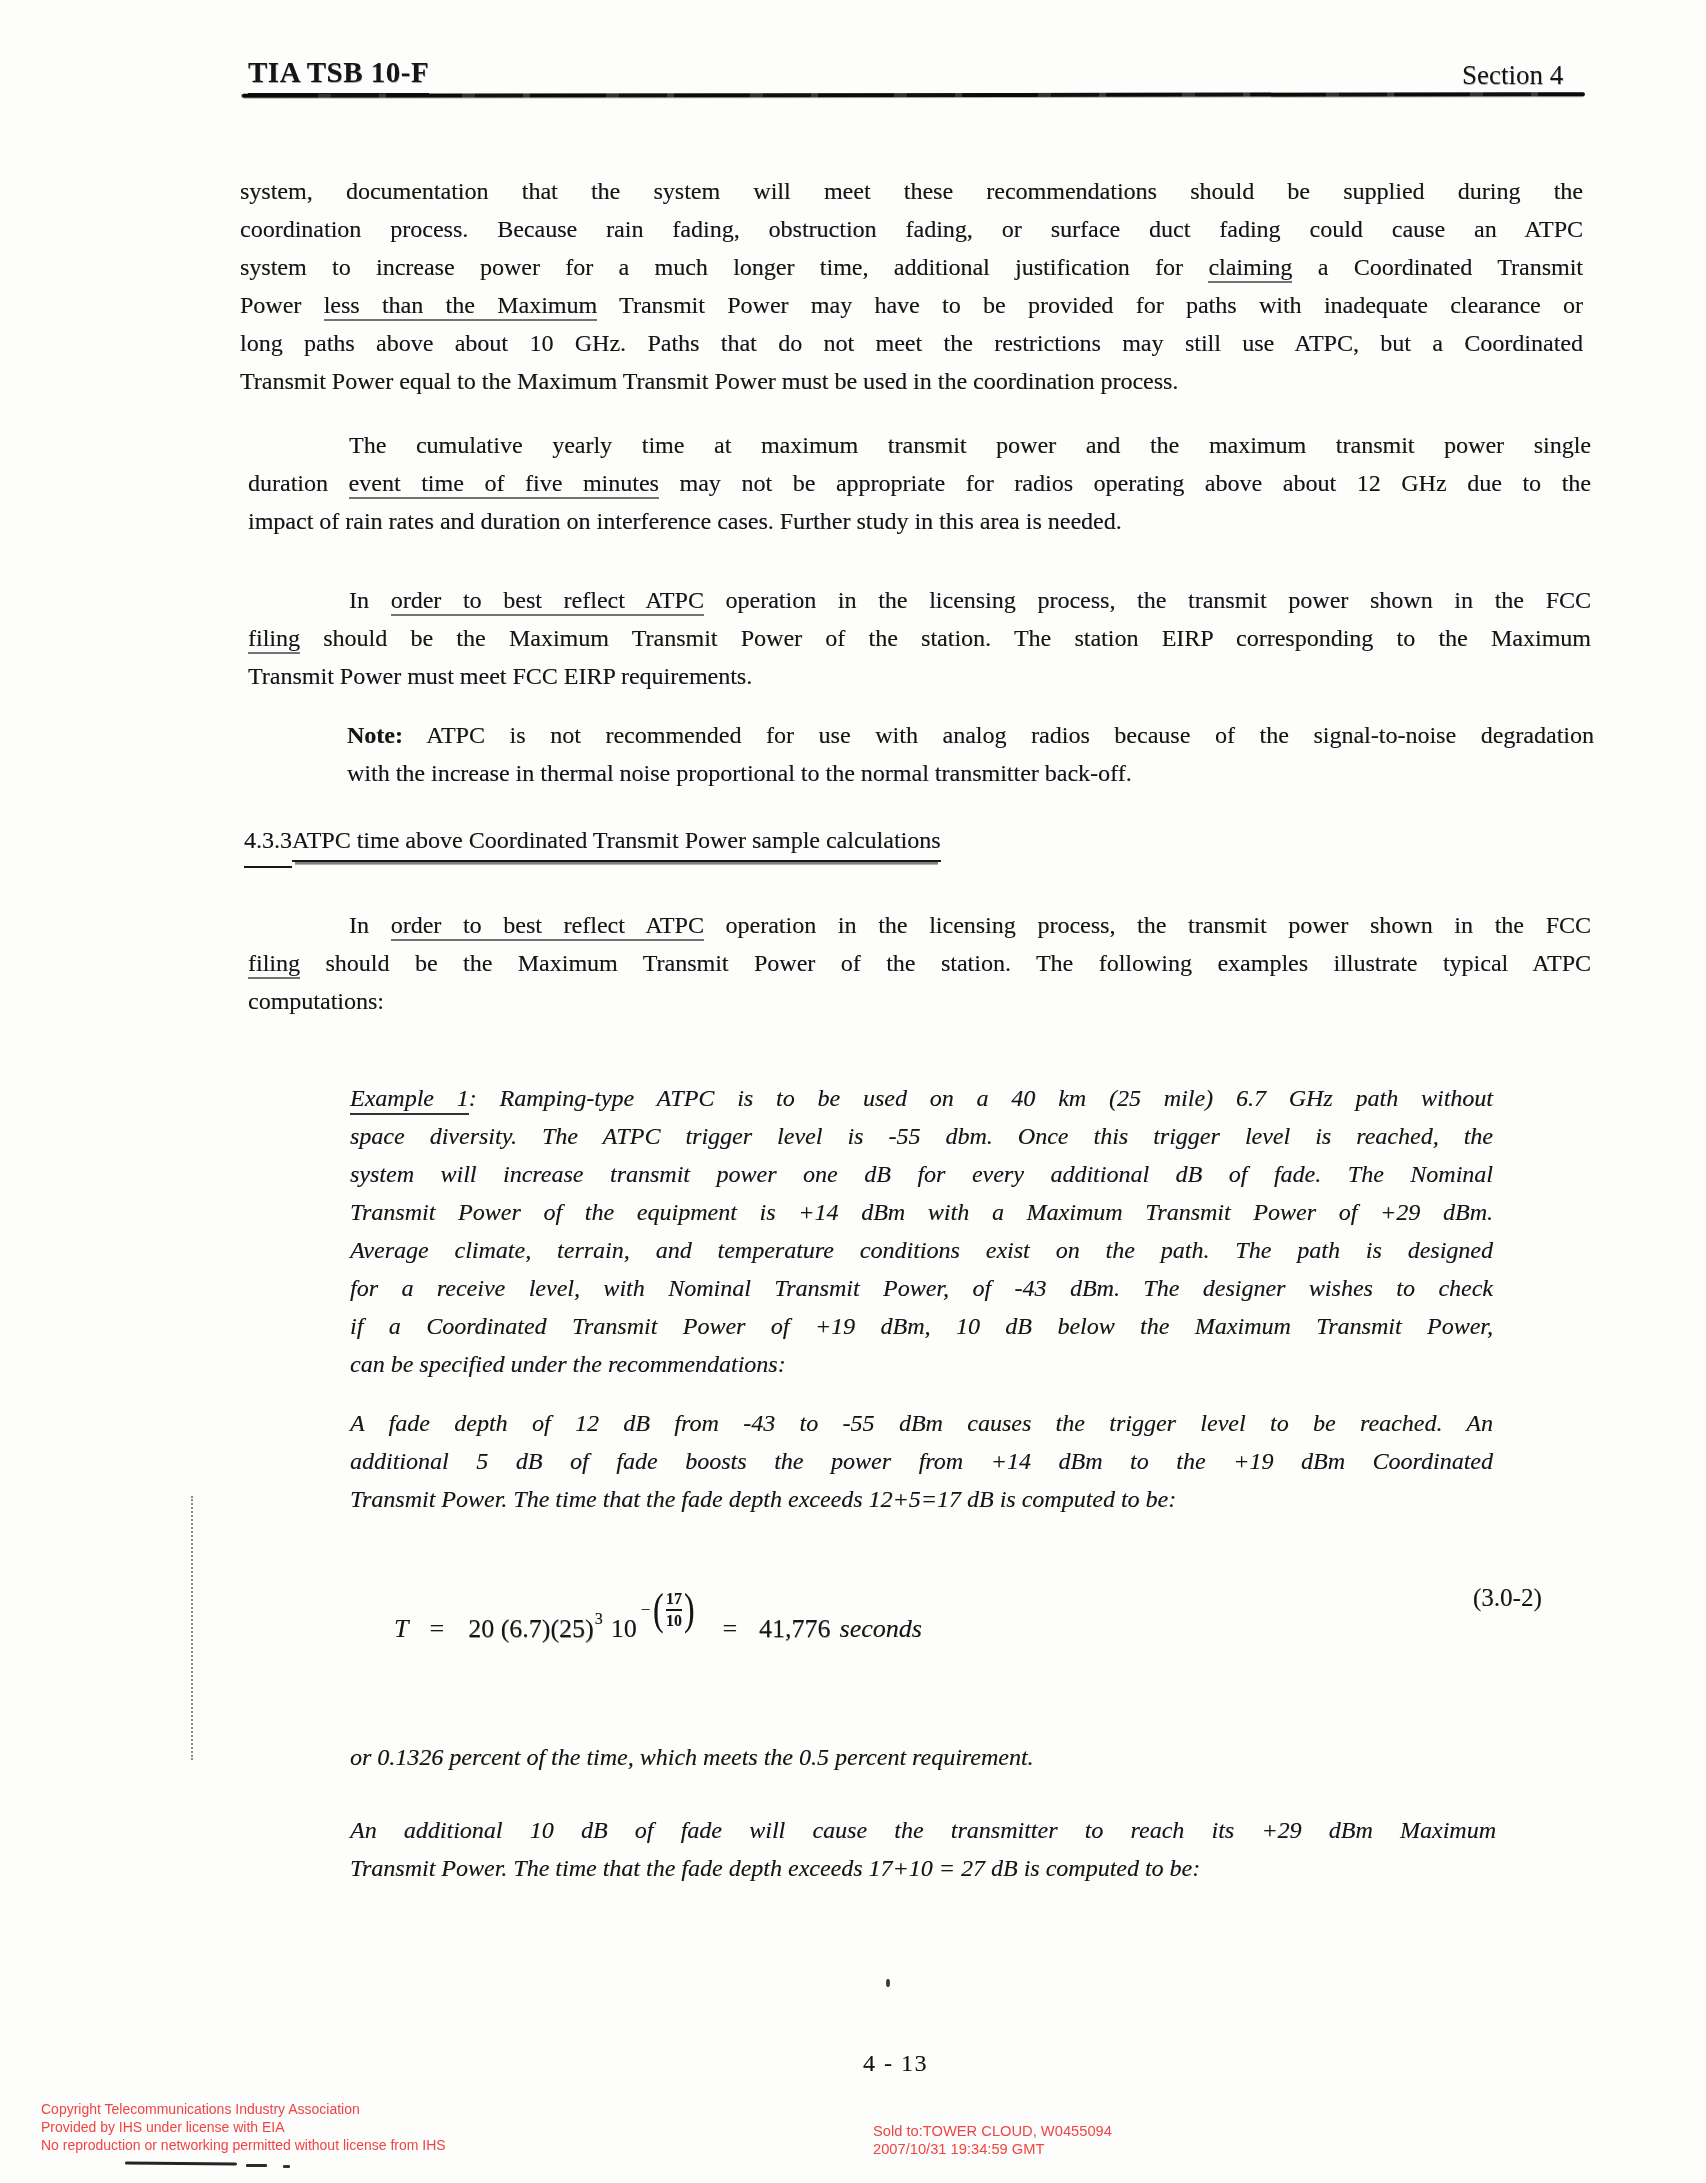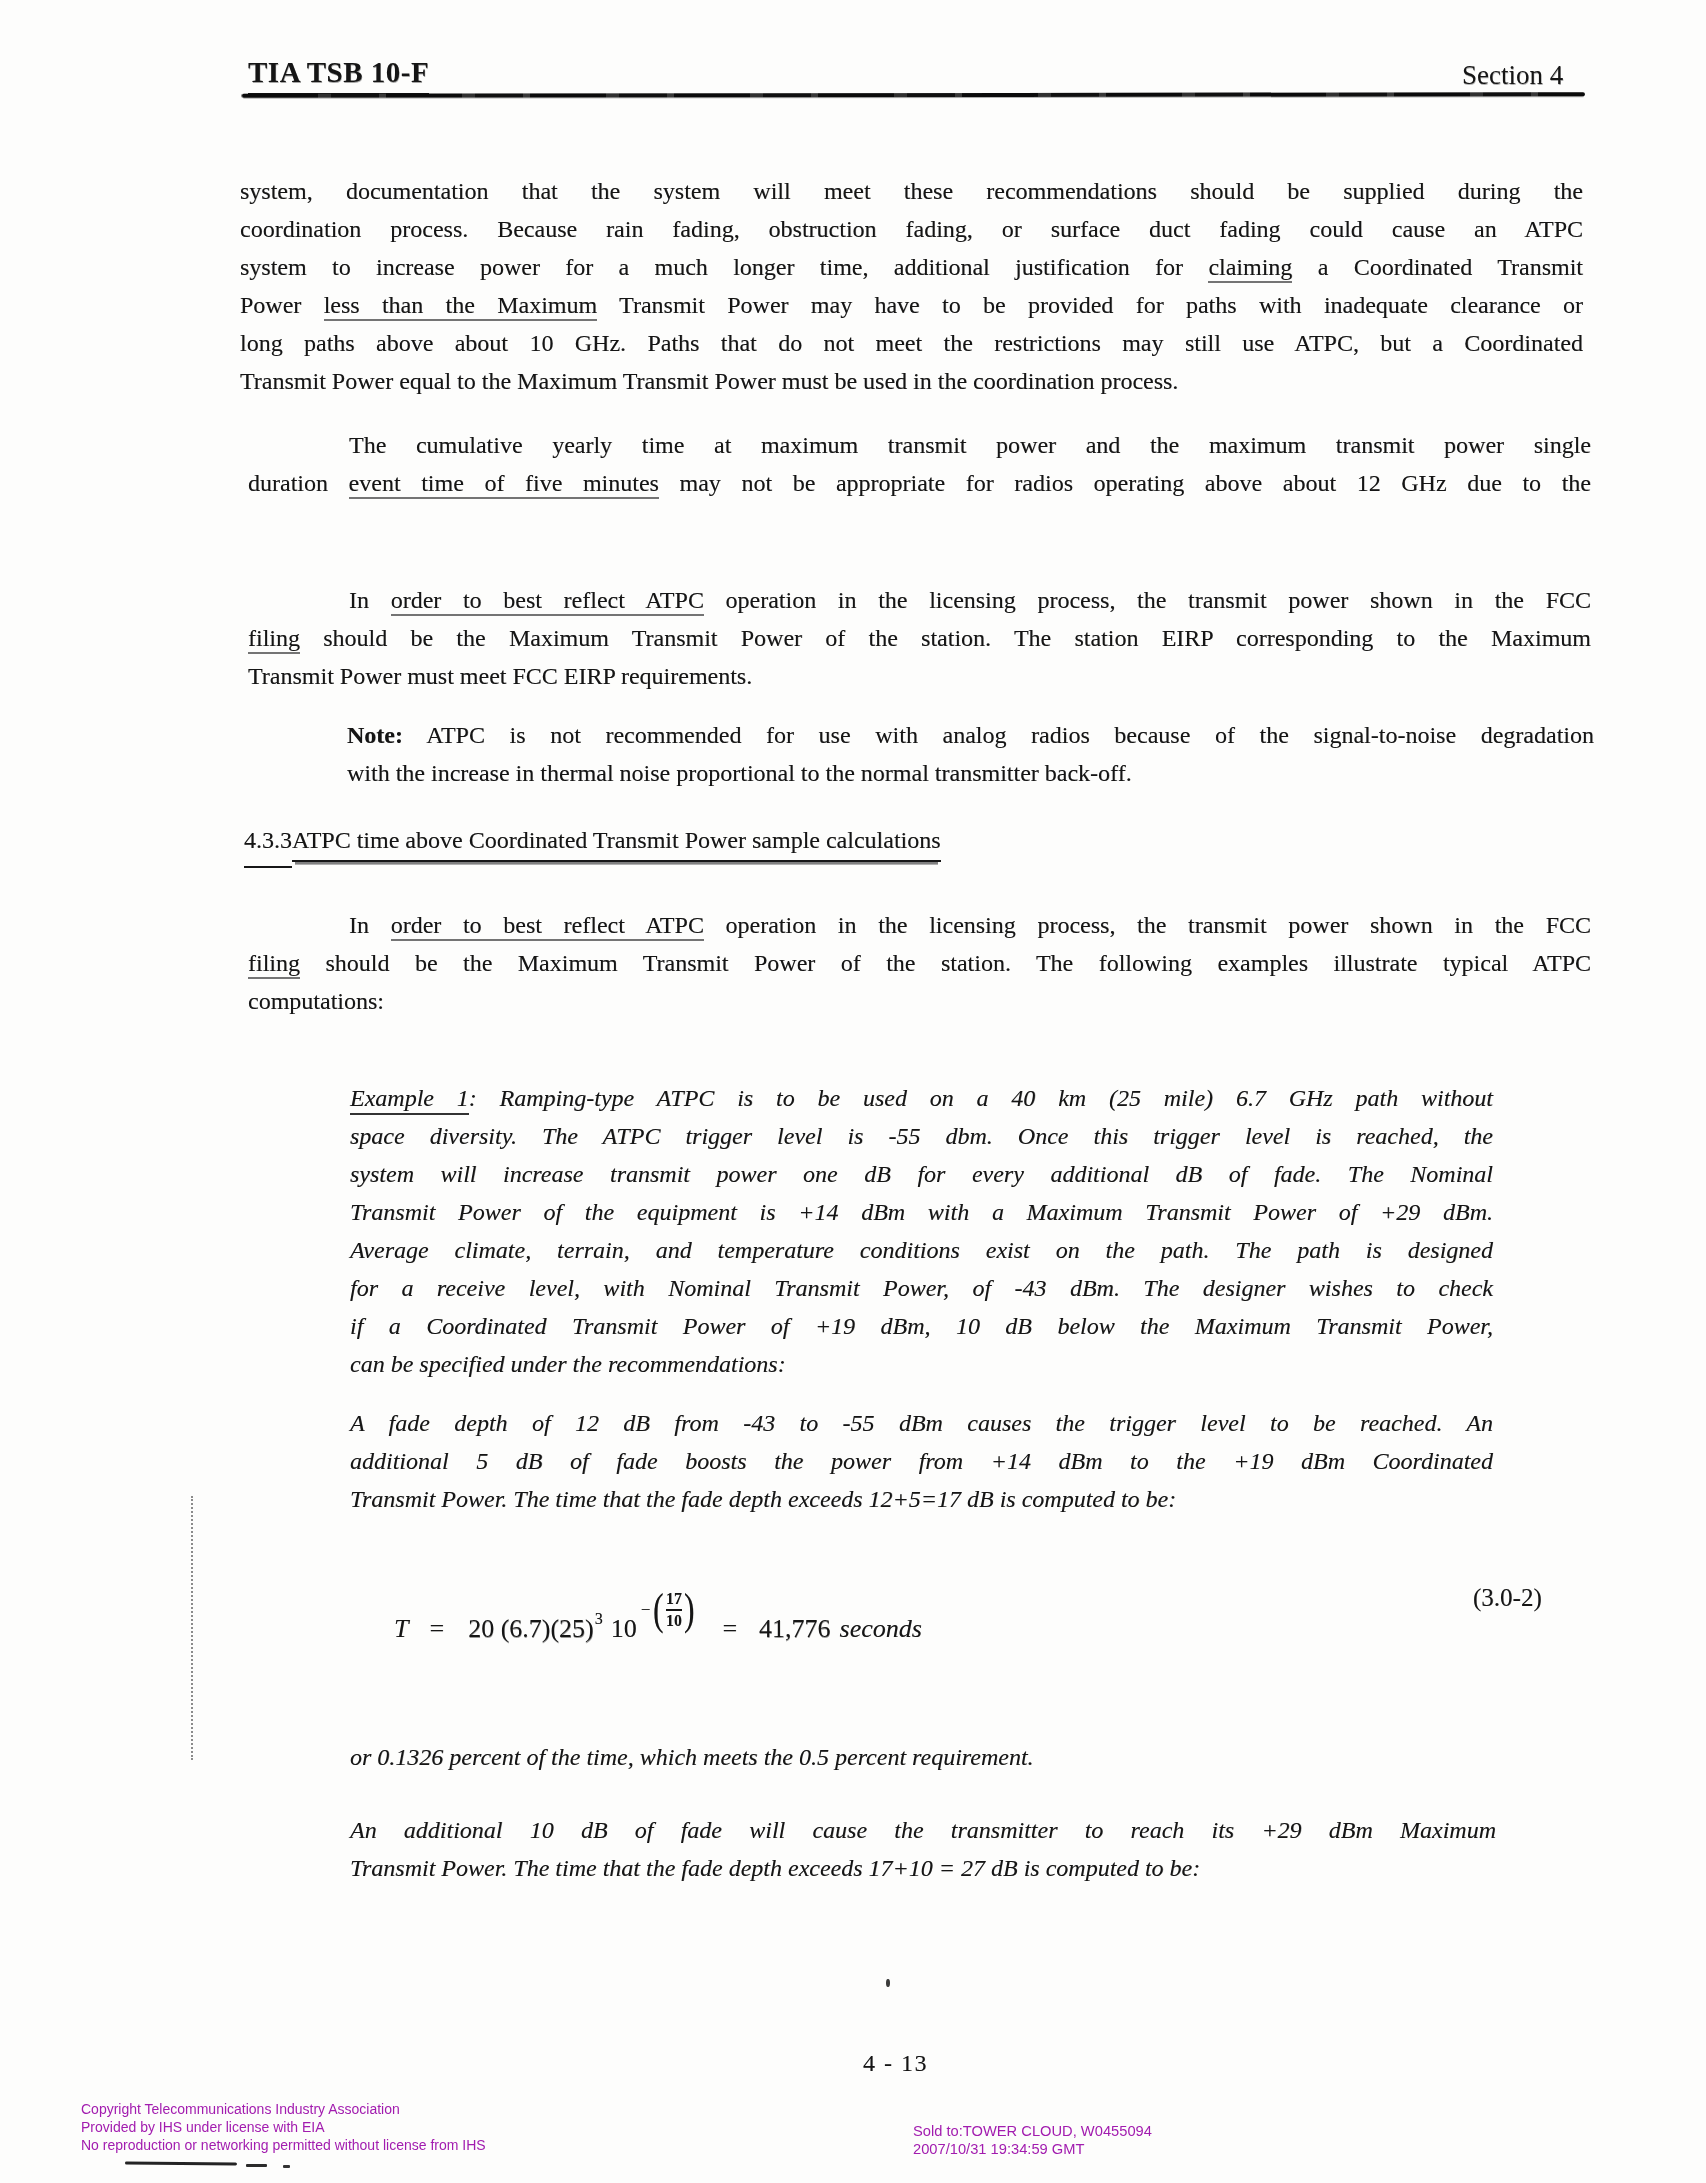--- a/index.html
+++ b/index.html
@@ -72,21 +72,21 @@
     font-size:15px;line-height:1;
   }
   .exp .sign{margin-right:1px;font-size:17px;}
   .exp .paren{font-size:44px;font-weight:400;transform:scaleX(.72);line-height:.9;}
   .frac{display:inline-flex;flex-direction:column;align-items:center;font-size:15.7px;font-weight:700;}
   .frac .fbar{align-self:stretch;height:2px;background:#141414;margin:2px 0;}
   .formula .unit{font-style:italic;margin-left:9px;}
   .eq-label{left:1473px;top:1584px;font-size:25px;text-shadow:0.3px 0.3px 0 rgba(0,0,0,.35);}
   
   .pagenum{left:863px;top:2050px;font-size:24px;letter-spacing:1.5px;text-shadow:0.3px 0.3px 0 rgba(0,0,0,.35);}
-  .foot{font-family:"Liberation Sans","DejaVu Sans",sans-serif;color:#a21caf;margin-left:40px;}
+  .foot{font-family:"Liberation Sans","DejaVu Sans",sans-serif;color:#ef4444;}
   .foot-left{left:41px;top:2100px;font-size:14px;line-height:18px;}
   .foot-right{left:873px;top:2122px;font-size:14.7px;line-height:18px;}
   
   .dotline{
     left:191px;top:1496px;height:264px;width:0;
     border-left:2px dotted rgba(45,45,45,.55);
   }
   .smudge1{left:125px;top:2162px;width:112px;height:3px;background:#242424;transform:rotate(.4deg);border-radius:1.5px;}
   .smudge2{left:246px;top:2164px;width:21px;height:2.5px;background:#2b2b2b;border-radius:1px;}
   .smudge3{left:283px;top:2165px;width:7px;height:2.5px;background:#333;border-radius:1px;}
@@ -104,20 +104,21 @@
   <div class="line">coordination process.  Because rain fading, obstruction fading, or surface duct fading could cause an ATPC</div>
   <div class="line"><span>system to increase power for a much longer time, additional justification for </span><span class="mk">claiming</span><span> a Coordinated Transmit</span></div>
   <div class="line"><span>Power </span><span class="mk">less than the Maximum</span><span> Transmit Power may have to be provided for paths with inadequate clearance or</span></div>
   <div class="line">long paths above about 10 GHz.  Paths that do not meet the restrictions may still use ATPC, but a Coordinated</div>
   <div class="line last">Transmit Power equal to the Maximum Transmit Power must be used in the coordination process.</div>
 </div>
 
 <div class="block" style="left:248px;top:426px;width:1343px;">
   <div class="line ind">The cumulative yearly time at maximum transmit power and the maximum transmit power single</div>
   <div class="line"><span>duration </span><span class="mk">event time of five minutes</span><span> may not be appropriate for radios operating above about 12 GHz due to the</span></div>
+  <div class="line last">impact of rain rates and duration on interference cases.  Further study in this area is needed.</div>
 </div>
 
 <div class="block" style="left:248px;top:581px;width:1343px;">
   <div class="line ind"><span>In </span><span class="mk">order to best reflect ATPC</span><span> operation in the licensing process, the transmit power shown in the FCC</span></div>
   <div class="line"><span class="mk">filing</span><span> should be the Maximum Transmit Power of the station.  The station EIRP corresponding to the Maximum</span></div>
   <div class="line last">Transmit Power must meet FCC EIRP requirements.</div>
 </div>
 
 <div class="block" style="left:347px;top:716px;width:1247px;">
   <div class="line"><b>Note:</b><span> ATPC is not recommended for use with analog radios because of the signal-to-noise degradation</span></div>

